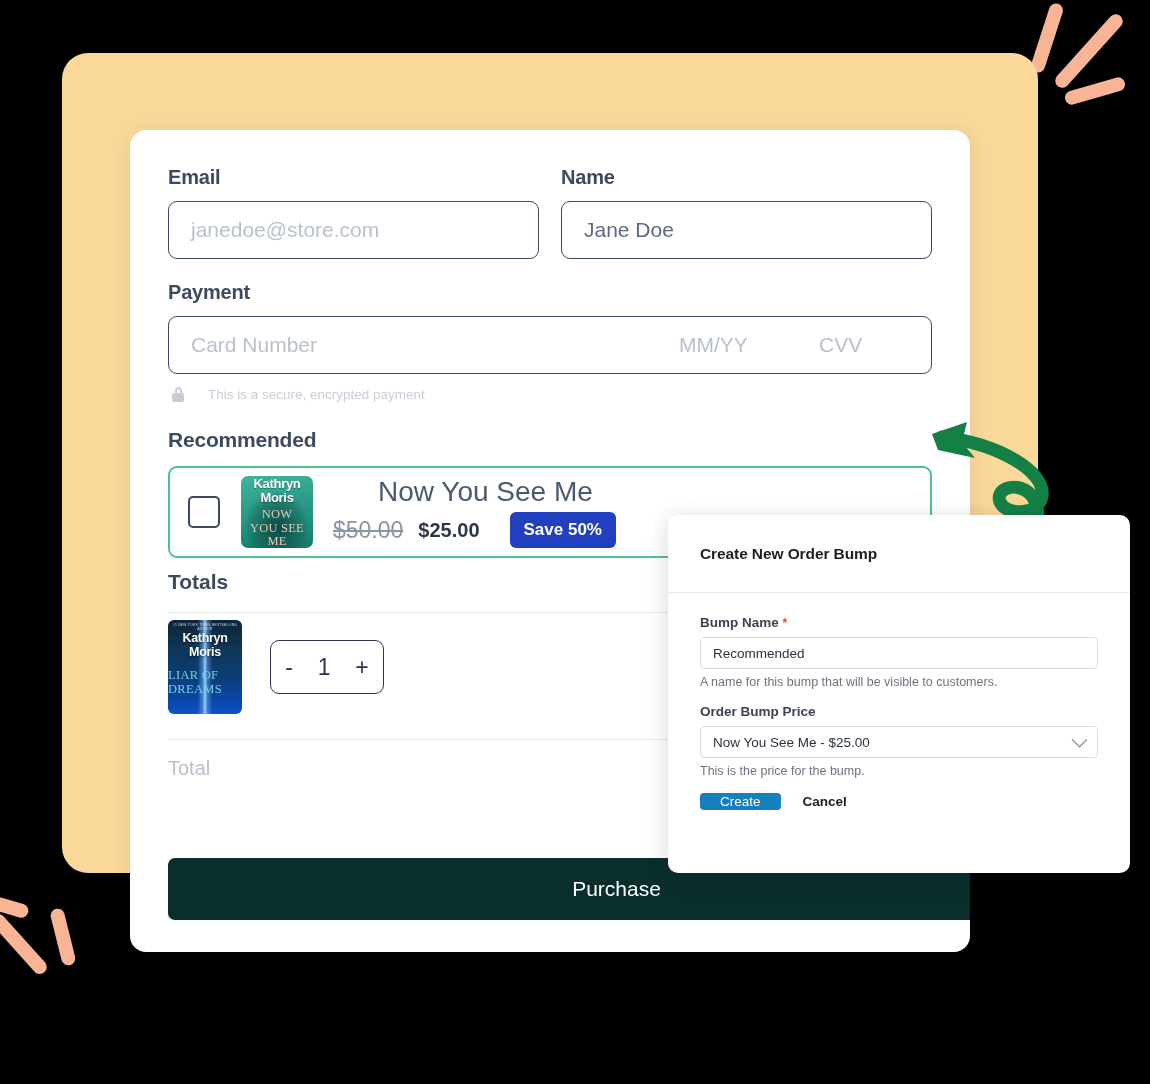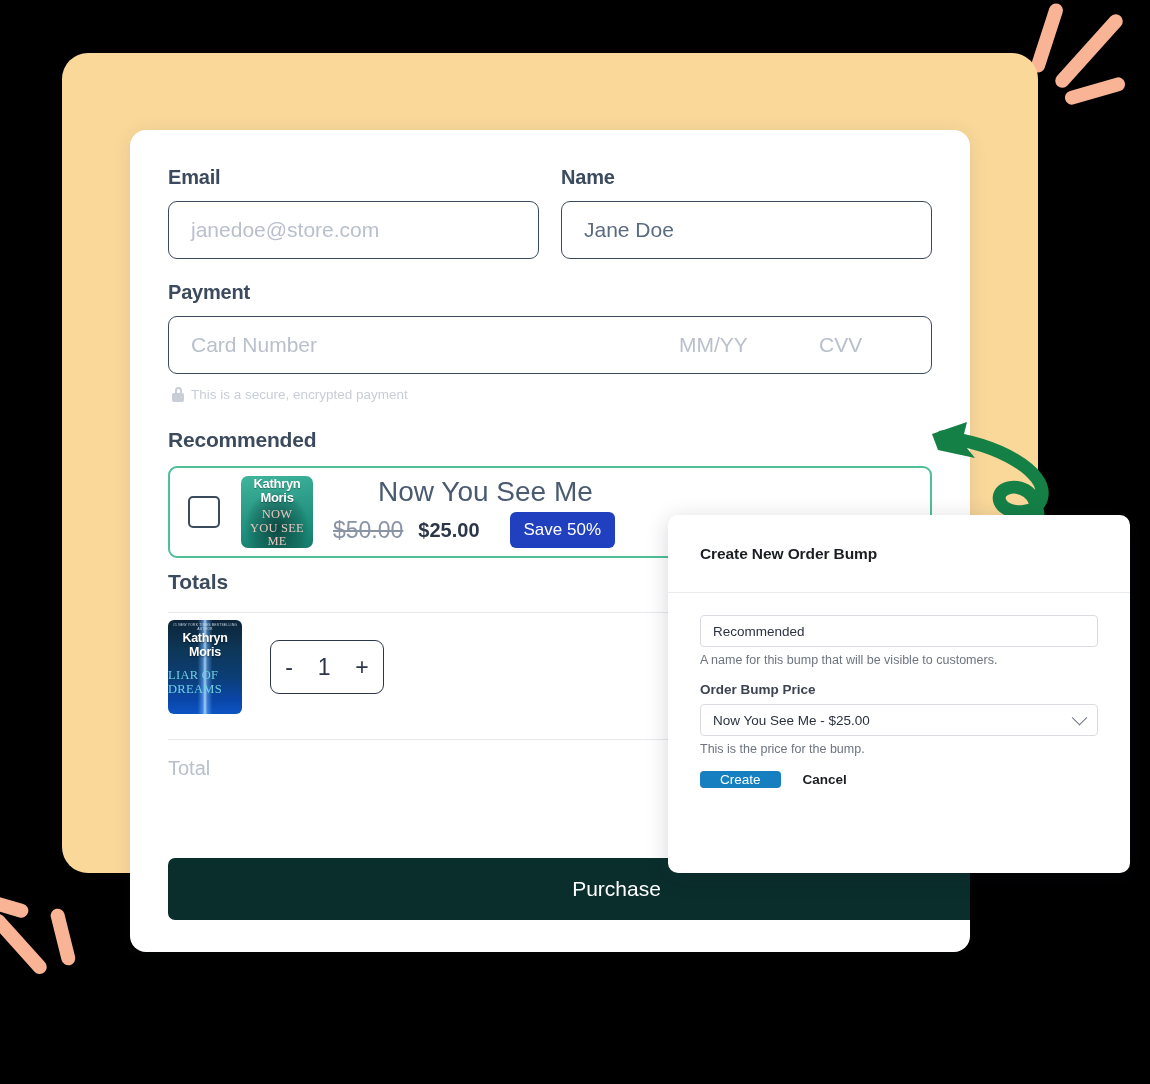--- a/index.html
+++ b/index.html
@@ -94,21 +94,21 @@
     align-items: center;
     width: 100%;
   }
   .pay-card-num { flex: 1; }
   .pay-mmyy { width: 140px; color:#B9C0CC; }
   .pay-cvv  { width: 90px; color:#B9C0CC; text-align:left; }
 
   .secure-line {
     display: flex;
     align-items: center;
-    gap: 7px;
+    gap: 24px;
     margin-top: 13px;
     margin-left: 4px;
     font-size: 13.5px;
     color: #C8CDD8;
   }
   .lock-icon {
     width: 12px; height: 15px;
     position: relative;
     display: inline-block;
   }
@@ -190,21 +190,21 @@
   .price-new {
     font-size: 20px;
     font-weight: bold;
     color: #2B3648;
   }
   .save-badge {
     margin-left: 18px;
     background: #2040C0;
     color: #fff;
     font-size: 17px;
-    font-weight: normal;
+    font-weight: bold;
     padding: 8px 14px;
     border-radius: 6px;
     white-space: nowrap;
   }
 
   
   .totals-head {
     font-size: 21px;
     font-weight: bold;
     color: #3C4A5E;
@@ -540,20 +540,24 @@
   <path d="M32 27 C 90 34, 136 62, 132 86 C 129 106, 96 106, 90 92 C 85 79, 104 72, 118 82 C 131 92, 131 120, 121 145" stroke="#148046" stroke-width="13" stroke-linecap="round" fill="none"></path>
   <path d="M22 24 L 57 12 L 52 32 L 65 48 L 28 40 Z" fill="#148046"></path>
 </svg>
 
 <div class="modal">
   <div class="modal-header">
     <span class="modal-title">Create New Order Bump</span>
   </div>
   <div class="modal-body">
 
+    <div class="m-label">
+      <span>Bump Name</span>
+      <span class="req-star">*</span>
+    </div>
     <div class="m-input">
       <span>Recommended</span>
     </div>
     <div class="m-help">A name for this bump that will be visible to customers.</div>
 
     <div class="m-label">Order Bump Price</div>
     <div class="m-select">
       <span>Now You See Me - $25.00</span>
       <span class="chev"></span>
     </div>

